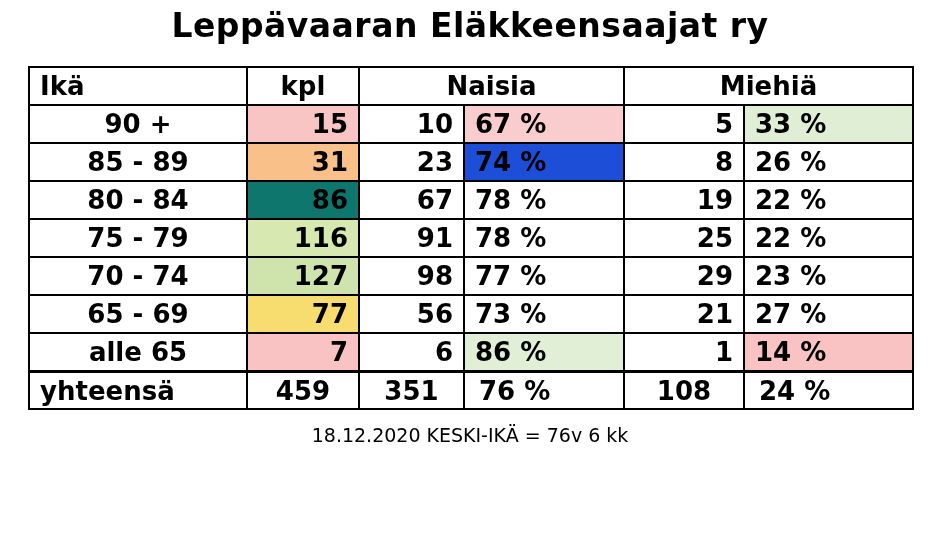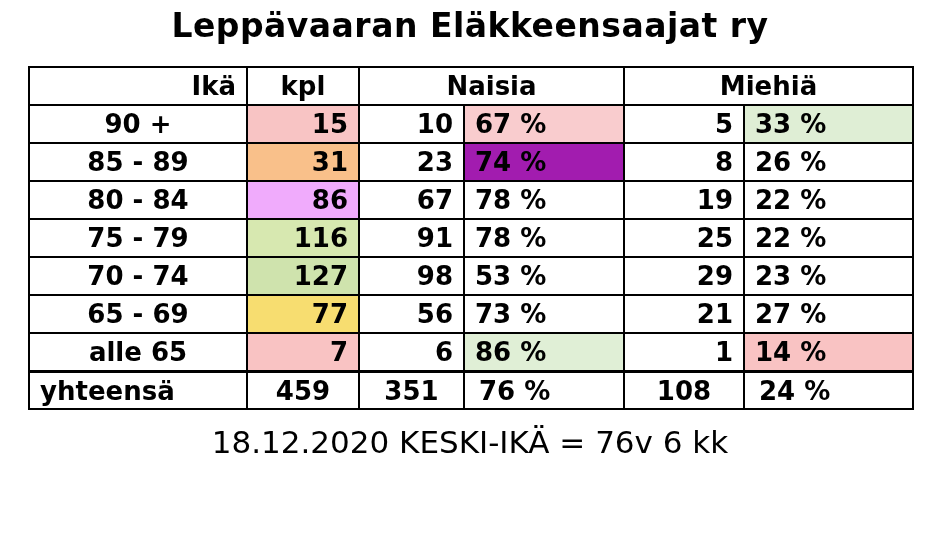--- a/index.html
+++ b/index.html
@@ -51,42 +51,42 @@
   table.agetable td, table.agetable th {
     border: 2px solid #000000;
     font-size: 26px;
     font-weight: bold;
     color: #000000;
     height: 38px;
     padding: 1px 10px;
     box-sizing: border-box;
     background: #ffffff;
   }
-  .hdr-age { text-align: right; border-radius: 16px; }
+  .hdr-age { text-align: left; border-radius: 16px; }
   .hdr-kpl { text-align: center; }
   .hdr-span { text-align: center; }
 
   td.age  { text-align: center;  }
   td.kpl  { text-align: right; }
   td.num  { text-align: right; }
   td.pct  { text-align: left; padding-left: 18px; font-weight: normal; }
 
   tr.total td {
     border-top: 3px solid #000000;
     font-weight: bold;
   }
   tr.total td.pct { font-weight: bold; text-align: left; padding-left: 14px;}
   tr.total td.kpl, tr.total td.num { text-align: center; }
   tr.total td.age { text-align: left; }
 
   
   .footer-note {
     text-align: center;
     margin-top: 14px;
-    font-size: 31px;
+    font-size: 19px;
     font-weight: normal;
     color: #000000;
     font-family: "DejaVu Sans", sans-serif;
   }
 </style>
 </head>
 <body>
 
 <div class="page">
 
@@ -118,45 +118,45 @@
             <td class="kpl" style="background: rgb(248, 196, 196);">15</td>
             <td class="num">10</td>
             <td class="pct" style="background: rgb(249, 204, 206);">67 %</td>
             <td class="num">5</td>
             <td class="pct" style="background: rgb(223, 238, 213);">33 %</td>
           </tr>
           <tr>
             <td class="age">85 - 89</td>
             <td class="kpl" style="background: rgb(249, 192, 138);">31</td>
             <td class="num">23</td>
-            <td class="pct" style="background: #a21caf;">74 %</td>
+            <td class="pct" style="background: #1d4ed8;">74 %</td>
             <td class="num">8</td>
             <td class="pct" style="background: rgb(255, 255, 255);">26 %</td>
           </tr>
           <tr>
             <td class="age">80 - 84</td>
-            <td class="kpl" style="background: #f0abfc; text-align: right;">86</td>
+            <td class="kpl" style="background: #0f766e; text-align: right;">86</td>
             <td class="num">67</td>
             <td class="pct" style="background: rgb(255, 255, 255);">78 %</td>
             <td class="num">19</td>
             <td class="pct" style="background: rgb(255, 255, 255);">22 %</td>
           </tr>
           <tr>
             <td class="age">75 - 79</td>
             <td class="kpl" style="background: rgb(215, 232, 176);">116</td>
             <td class="num">91</td>
             <td class="pct" style="background: rgb(255, 255, 255);">78 %</td>
             <td class="num">25</td>
             <td class="pct" style="background: rgb(255, 255, 255);">22 %</td>
           </tr>
           <tr>
             <td class="age">70 - 74</td>
             <td class="kpl" style="background: rgb(207, 227, 173);">127</td>
             <td class="num">98</td>
-            <td class="pct" style="background: rgb(255, 255, 255);">53 %</td>
+            <td class="pct" style="background: rgb(255, 255, 255);">77 %</td>
             <td class="num">29</td>
             <td class="pct" style="background: rgb(255, 255, 255); margin-top: 24px;">23 %</td>
           </tr>
           <tr>
             <td class="age">65 - 69</td>
             <td class="kpl" style="background: rgb(247, 221, 112);">77</td>
             <td class="num">56</td>
             <td class="pct" style="background: rgb(255, 255, 255);">73 %</td>
             <td class="num">21</td>
             <td class="pct" style="background: rgb(255, 255, 255);">27 %</td>

